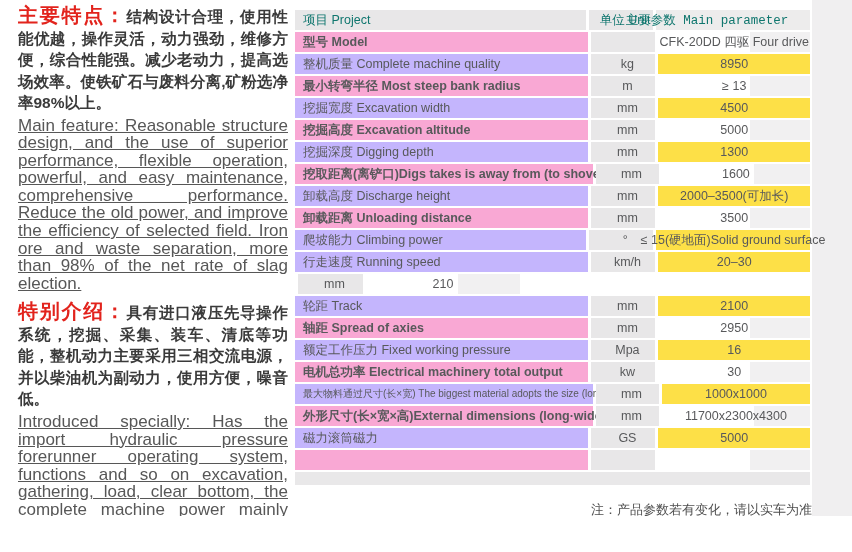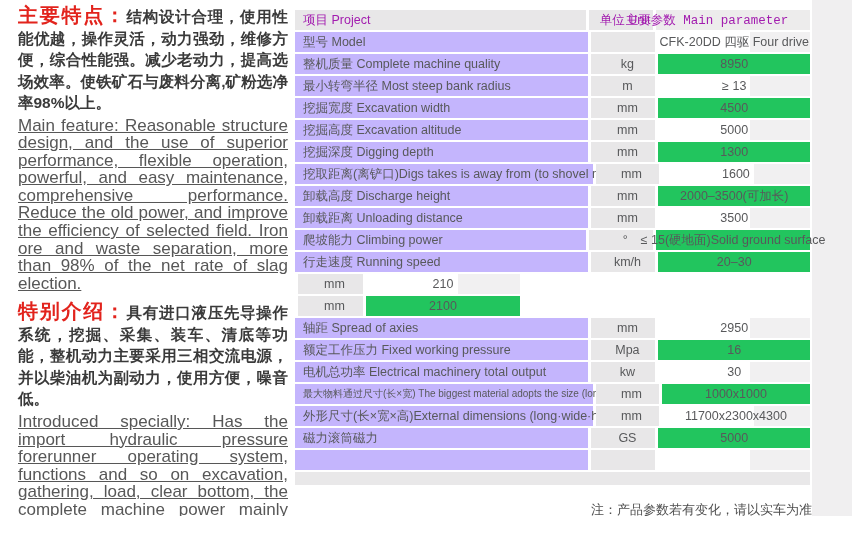--- a/index.html
+++ b/index.html
@@ -92,27 +92,27 @@
   }
   .cell-value .white-pad{
     position:absolute;
     left:0;top:0;bottom:0;
     width:92px;
     background:transparent;
   }
   .cell-value .val-text{position:relative;z-index:1;}
   
   .spec-row.shaded .cell-label{background:#c4b5fd;}
-  .spec-row.shaded .cell-value{background:#22c55e;}
-  .spec-row.white  .cell-label{background:#c4b5fd;}
+  .spec-row.shaded .cell-value{background:#fde047;}
+  .spec-row.white  .cell-label{background:#f9a8d4;font-weight:bold;}
   .spec-row.white  .cell-value{background:#f1f0f1;}
   .spec-row.white  .cell-value .white-pad{background:#ffffff;}
   .spec-row.small  .cell-label{font-size:10px;}
   
-  .spec-row.header{color:#a21caf;justify-content:space-between;}
+  .spec-row.header{color:#0f766e;justify-content:space-between;}
   .spec-row.header .cell-label{background:#e8e7e8;}
   .spec-row.header .cell-value{background:#edecec;justify-content:center;padding-right:52px;box-sizing:border-box;font-family:Liberation Mono, monospace;}
   .gray-band{
     width:515px;height:13px;
     margin-top:2px;
     background:#e9e8e9;
   }
   .note-line{
     box-sizing:border-box;
     width:517px;
@@ -243,20 +243,21 @@
     </div>
   </div>
           <div class="spec-row white">
     <div class="cell-unit">mm</div>
     <div class="cell-value">
       <span class="white-pad"></span>
       <span class="val-text">210</span>
     </div>
   </div>
           <div class="spec-row shaded">
+    <div class="cell-label">轮距 Track</div>
     <div class="cell-unit">mm</div>
     <div class="cell-value">
       <span class="white-pad"></span>
       <span class="val-text">2100</span>
     </div>
   </div>
           <div class="spec-row white">
     <div class="cell-label">轴距 Spread of axies</div>
     <div class="cell-unit">mm</div>
     <div class="cell-value">

